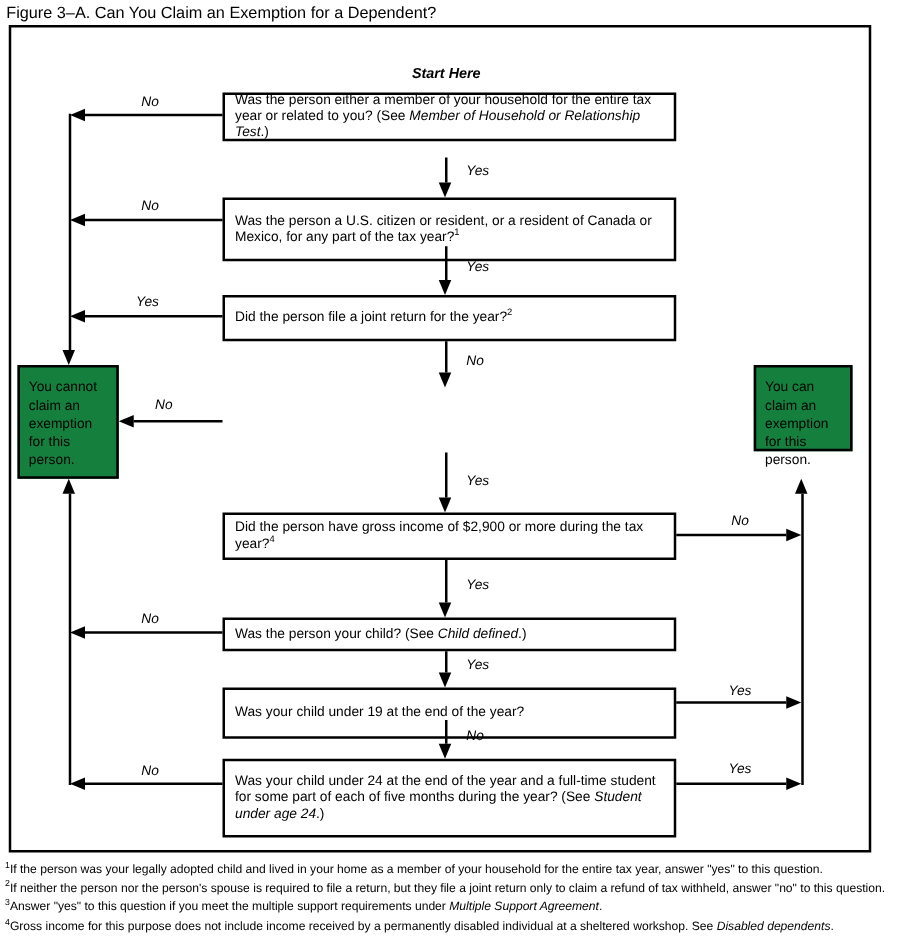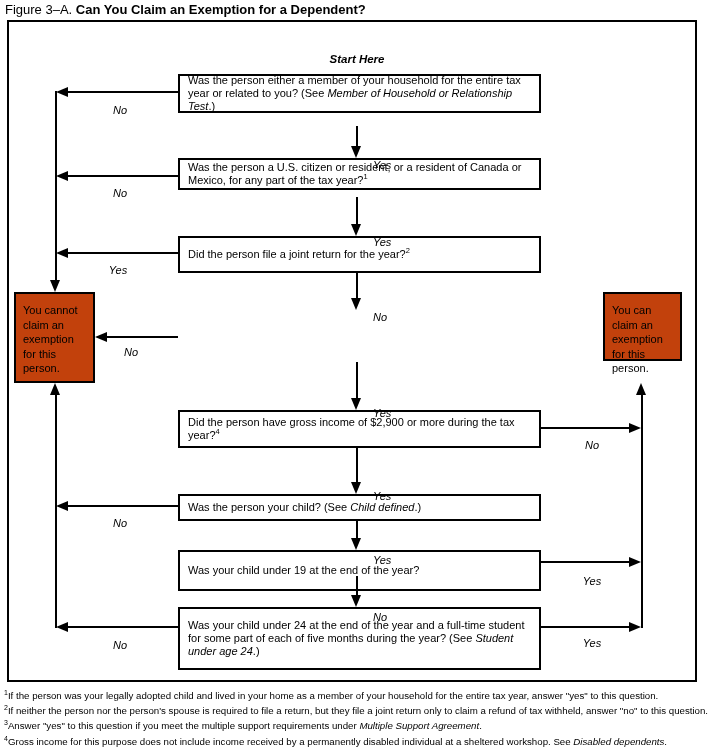--- a/index.html
+++ b/index.html
@@ -1,40 +1,40 @@
 <!DOCTYPE html>
 <html><head>
 <meta charset="utf-8">
 <style>
   html,body { margin:0; padding:0; background:#ffffff; }
   .stage {
     position:relative; width:721px; height:756px; background:#ffffff;
     font-family:"Liberation Sans", sans-serif; color:#000000;
   }
   .title { position:absolute; left:5px; top:2px; font-size:13px; white-space:nowrap; }
-  .title .t-main { font-weight:bold; }
+  .title .t-main { font-weight:normal; }
   .frame { position:absolute; left:7px; top:20px; width:690px; height:662px; border:2px solid #000; box-sizing:border-box; }
   .start { position:absolute; left:277px; top:53px; width:160px; text-align:center; font-style:italic; font-weight:700; font-size:11.5px; }
   .qbox {
     position:absolute; left:178px; width:363px; border:2px solid #000; box-sizing:border-box;
     background:#fff; display:flex; align-items:center; padding:2px 8px;
     font-size:11px; line-height:13px;
   }
   .qbox sup { font-size:7.5px; line-height:0; vertical-align:super; }
   .obox {
-    position:absolute; border:2px solid #000; box-sizing:border-box; background:#c2410c;
+    position:absolute; border:2px solid #000; box-sizing:border-box; background:#15803d;
     font-size:11px; line-height:14.5px; padding:9px 6px 6px 7px;
   }
   .hl { position:absolute; height:2px; background:#000; }
   .vl { position:absolute; width:2px; background:#000; }
   .ah-l { position:absolute; width:0; height:0; border-top:5px solid transparent; border-bottom:5px solid transparent; border-right:12px solid #000; }
   .ah-r { position:absolute; width:0; height:0; border-top:5px solid transparent; border-bottom:5px solid transparent; border-left:12px solid #000; }
   .ah-d { position:absolute; width:0; height:0; border-left:5px solid transparent; border-right:5px solid transparent; border-top:12px solid #000; }
   .ah-u { position:absolute; width:0; height:0; border-left:5px solid transparent; border-right:5px solid transparent; border-bottom:12px solid #000; }
-  .lbl { position:absolute; font-style:italic; font-size:11px; white-space:nowrap;margin-top:28px; }
+  .lbl { position:absolute; font-style:italic; font-size:11px; white-space:nowrap; }
   .lbl.c40 { width:40px; text-align:center; }
   .lbl.c44 { width:44px; text-align:center; }
   .footnotes { position:absolute; left:4px; top:687px; width:714px; font-size:9.7px; line-height:12px; }
   .fn { padding-left:7px; text-indent:-7px; }
   .fn sup { font-size:7px; }
 </style>
 </head>
 <body>
 
 <div class="stage">
@@ -44,21 +44,21 @@
     <span class="t-main">Can You Claim an Exemption for a Dependent?</span>
   </div>
 
   <div class="frame"></div>
 
   <div class="start">Start Here</div>
 
   <div class="qbox" style="top:74px;height:39px">
     <div><span>Was the person either a member of your household for the entire tax year or related to you? (See </span><i>Member of Household or Relationship Test</i><span>.)</span><sup></sup></div>
   </div>
-  <div class="qbox" style="top:158px;height:32px">
+  <div class="qbox" style="top:158px;height:51px">
     <div><span>Was the person a U.S. citizen or resident, or a resident of Canada or Mexico, for any part of the tax year?</span><i></i><span></span><sup>1</sup></div>
   </div>
   <div class="qbox" style="top:236px;height:37px">
     <div><span>Did the person file a joint return for the year?</span><i></i><span></span><sup>2</sup></div>
   </div>
   <div class="qbox" style="top:410px;height:38px">
     <div><span>Did the person have gross income of $2,900 or more during the tax year?</span><i></i><span></span><sup>4</sup></div>
   </div>
   <div class="qbox" style="top:494px;height:27px">
     <div><span>Was the person your child? (See </span><i>Child defined</i><span>.)</span><sup></sup></div>

